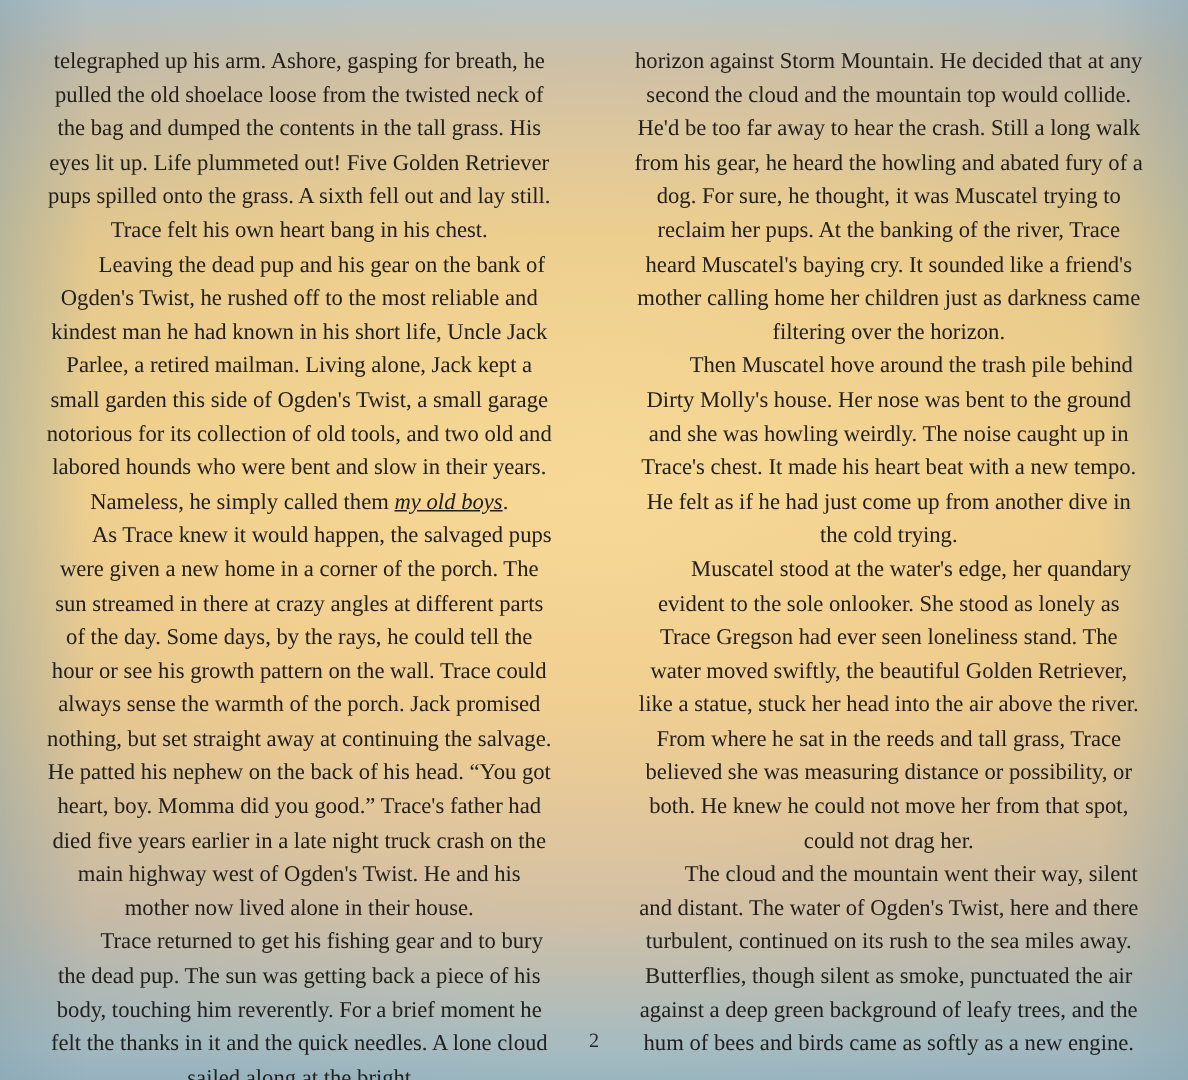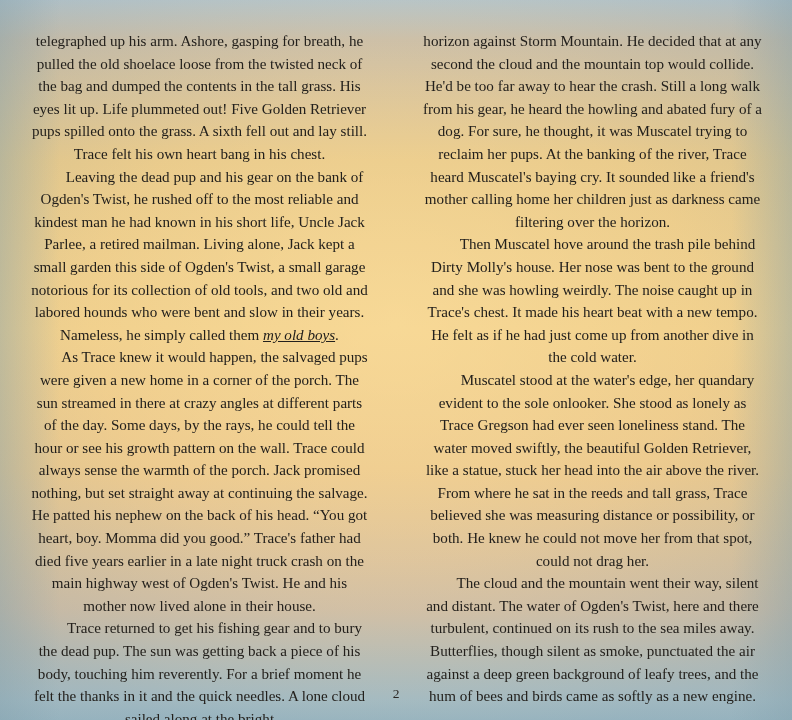--- a/index.html
+++ b/index.html
@@ -92,19 +92,19 @@
 <div id="page">
   <div class="columns">
     <div class="column">
         <p>telegraphed up his arm. Ashore, gasping for breath, he pulled the old shoelace loose from the twisted neck of the bag and dumped the contents in the tall grass. His eyes lit up. Life plummeted out! Five Golden Retriever pups spilled onto the grass. A sixth fell out and lay still. Trace felt his own heart bang in his chest.</p>
         <p class="indent">Leaving the dead pup and his gear on the bank of Ogden's Twist, he rushed off to the most reliable and kindest man he had known in his short life, Uncle Jack Parlee, a retired mailman. Living alone, Jack kept a small garden this side of Ogden's Twist, a small garage notorious for its collection of old tools, and two old and labored hounds who were bent and slow in their years. Nameless, he simply called them <em>my old boys</em>.</p>
         <p class="indent">As Trace knew it would happen, the salvaged pups were given a new home in a corner of the porch. The sun streamed in there at crazy angles at different parts of the day. Some days, by the rays, he could tell the hour or see his growth pattern on the wall. Trace could always sense the warmth of the porch. Jack promised nothing, but set straight away at continuing the salvage. He patted his nephew on the back of his head. “You got heart, boy. Momma did you good.” Trace's father had died five years earlier in a late night truck crash on the main highway west of Ogden's Twist. He and his mother now lived alone in their house.</p>
         <p class="indent">Trace returned to get his fishing gear and to bury the dead pup. The sun was getting back a piece of his body, touching him reverently. For a brief moment he felt the thanks in it and the quick needles. A lone cloud sailed along at the bright</p>
       </div>
     <div class="column">
         <p>horizon against Storm Mountain. He decided that at any second the cloud and the mountain top would collide. He'd be too far away to hear the crash. Still a long walk from his gear, he heard the howling and abated fury of a dog. For sure, he thought, it was Muscatel trying to reclaim her pups. At the banking of the river, Trace heard Muscatel's baying cry. It sounded like a friend's mother calling home her children just as darkness came filtering over the horizon.</p>
-        <p class="indent">Then Muscatel hove around the trash pile behind Dirty Molly's house. Her nose was bent to the ground and she was howling weirdly. The noise caught up in Trace's chest. It made his heart beat with a new tempo. He felt as if he had just come up from another dive in the cold water.</p>
+        <p class="indent">Then Muscatel hove around the trash pile behind Dirty Molly's house. Her nose was bent to the ground and she was howling weirdly. The noise caught up in Trace's chest. It made his heart beat with a new tempo. He felt as if he had just come up from another dive in the cold trying.</p>
         <p class="indent">Muscatel stood at the water's edge, her quandary evident to the sole onlooker. She stood as lonely as Trace Gregson had ever seen loneliness stand. The water moved swiftly, the beautiful Golden Retriever, like a statue, stuck her head into the air above the river. From where he sat in the reeds and tall grass, Trace believed she was measuring distance or possibility, or both. He knew he could not move her from that spot, could not drag her.</p>
         <p class="indent">The cloud and the mountain went their way, silent and distant. The water of Ogden's Twist, here and there turbulent, continued on its rush to the sea miles away. Butterflies, though silent as smoke, punctuated the air against a deep green background of leafy trees, and the hum of bees and birds came as softly as a new engine.</p>
       </div>
   </div>
   <div class="folio">2</div>
 </div>
 
 </body></html>

